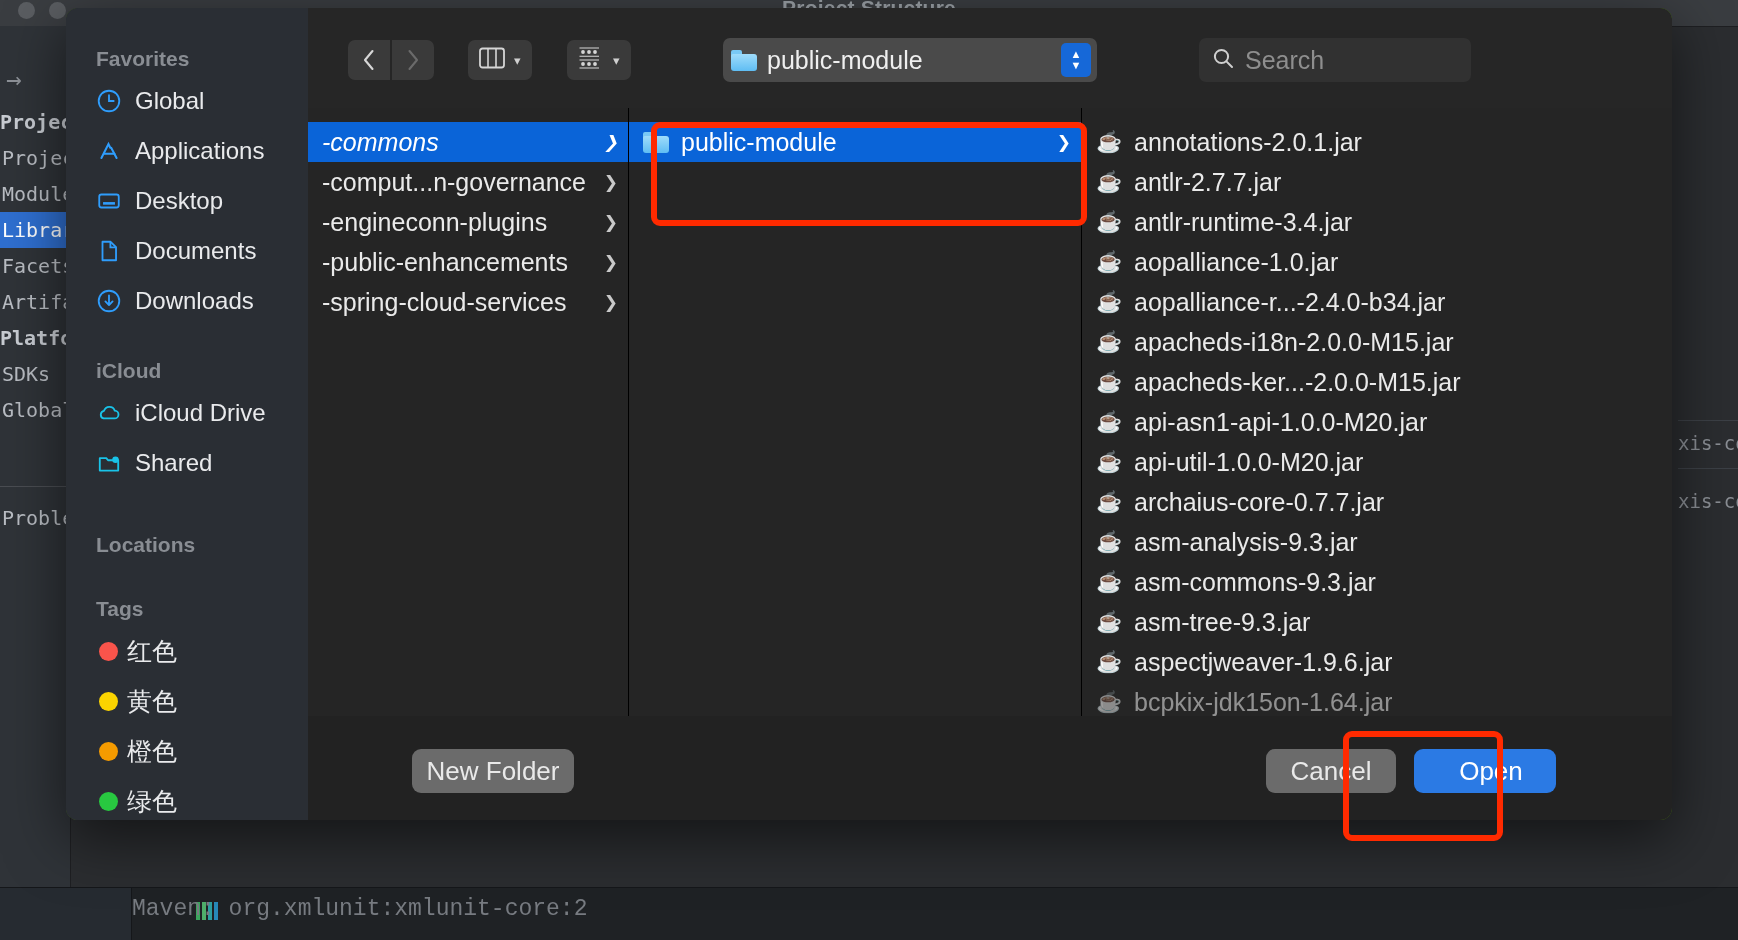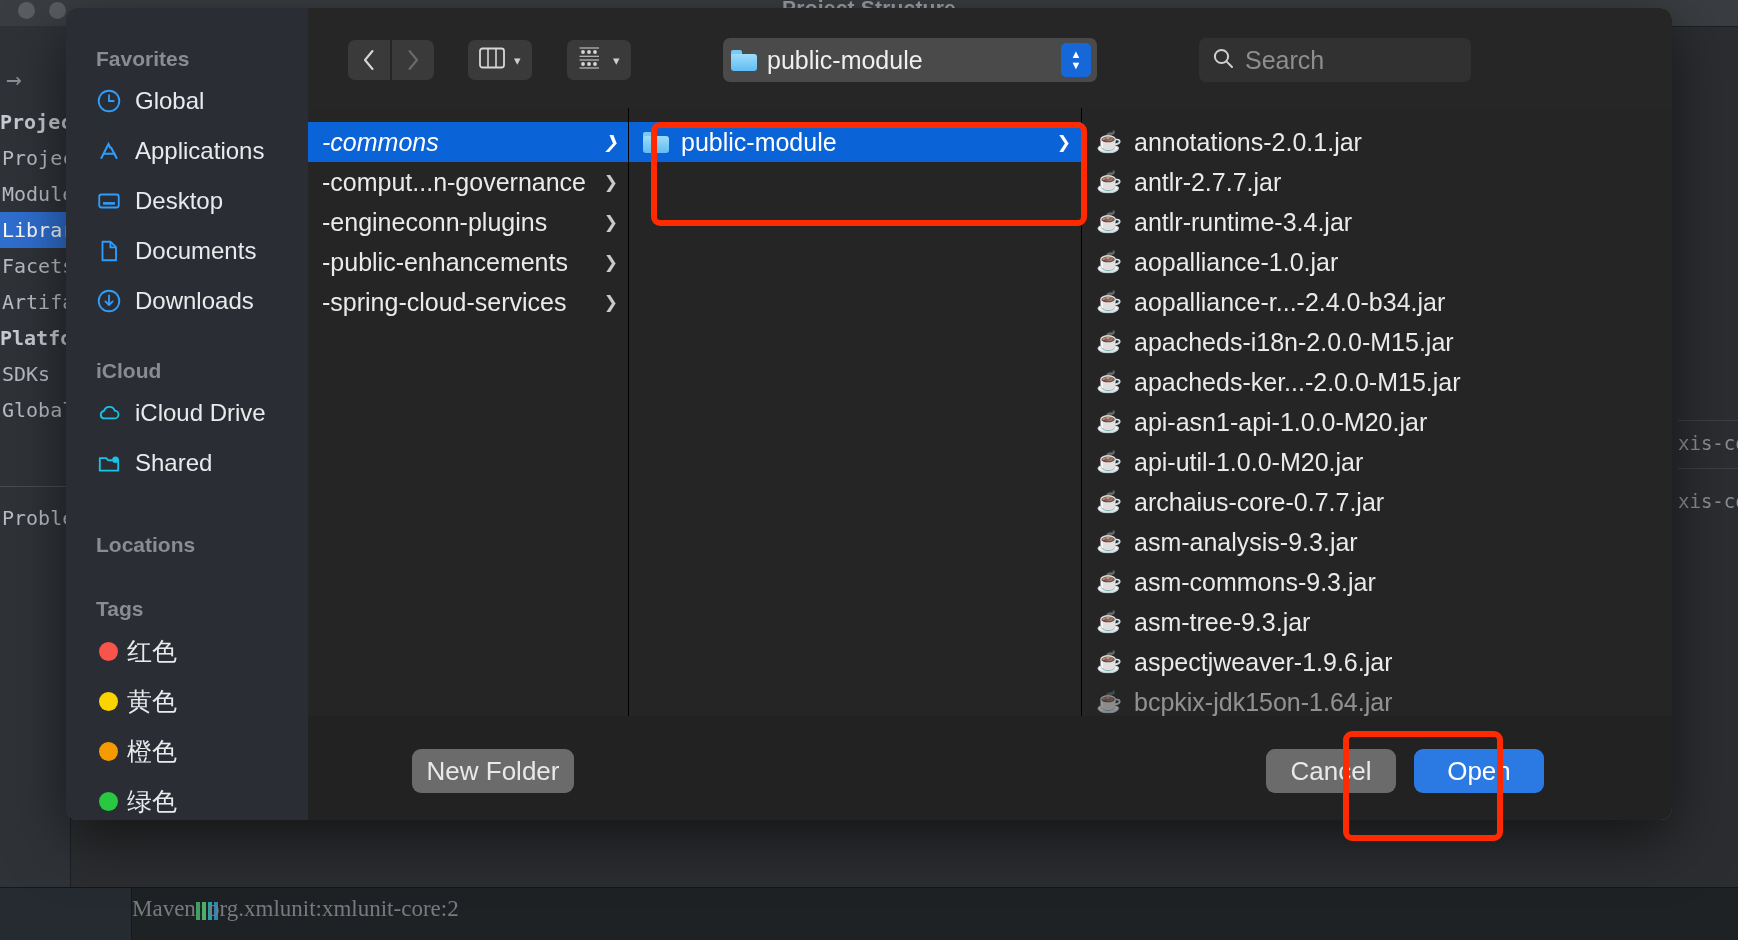--- a/index.html
+++ b/index.html
@@ -66,21 +66,21 @@
   }
   .ij-right-sep { position:absolute; right:0; width: 60px; height:1px; background:#3c4046;}
 
   .ij-bottom {
     position: absolute; left: 0; bottom: 0; width: 1738px; height: 52px;
     background: #1f2225;
     border-top: 1px solid #15171a;
   }
   .ij-bottom-inner {
     position: absolute; left: 132px; top: 8px;
-    font-family: Liberation Serif, serif; font-size: 23px; color: #777b81;
+    font-family: Liberation Mono, monospace; font-size: 23px; color: #777b81;
     white-space: nowrap;
   }
   .ij-bottom-bars { position:absolute; left: 196px; top: 14px; display:flex; gap:2px; }
   .ij-bottom-bars i { display:block; width:4px; height:18px; }
   .ij-bottom-leftpane { position:absolute; left:0; bottom:0; width:131px; height:52px; background:#262b31; border-right:1px solid #15171a;}
 
   
   .sheet {
     position: absolute; left: 66px; top: 8px;
     width: 1606px; height: 812px;
@@ -198,21 +198,21 @@
     position:absolute; left:242px; top:708px; width:1364px; height:104px; background:#222222;
   }
   .btn {
     position:absolute; border-radius: 9px; display:flex; align-items:center; justify-content:center;
     font-size: 26px;
   }
   .btn.gray { background:#6b6b6b; color:#e9e9e9; }
   .btn.blue { background:#2b7ae4; color:#ffffff; }
   .btn-newfolder { left: 104px; top: 33px; width: 162px; height: 44px; }
   .btn-cancel { left: 958px; top: 33px; width: 130px; height: 44px; }
-  .btn-open   { left: 1106px; top: 33px; width: 130px; height: 44px; }
+  .btn-open   { left: 1106px; top: 33px; width: 130px; height: 44px; padding-left: 12px; }
 
   
   .redbox {
     position: absolute; border: 6px solid #ff2a00; border-radius: 9px;
     pointer-events: none;
   }
   .rb-module { left: 651px; top: 122px; width: 424px; height: 92px; }
   .rb-open   { left: 1343px; top: 731px; width: 148px; height: 98px; }
 </style>
 </head>

